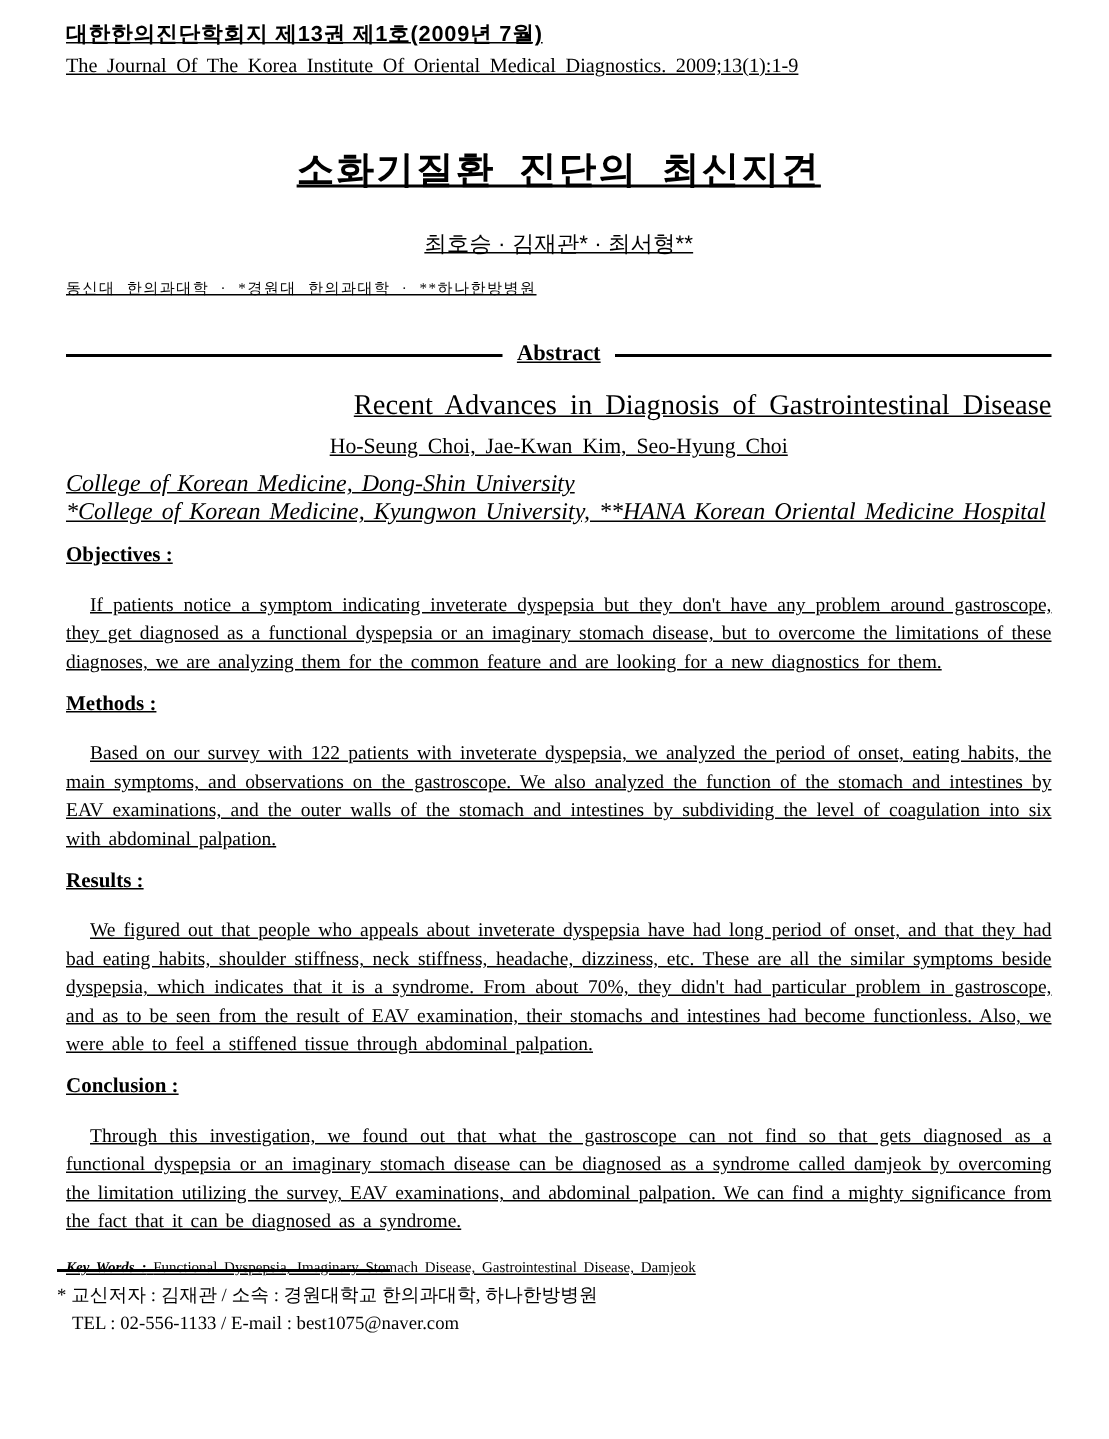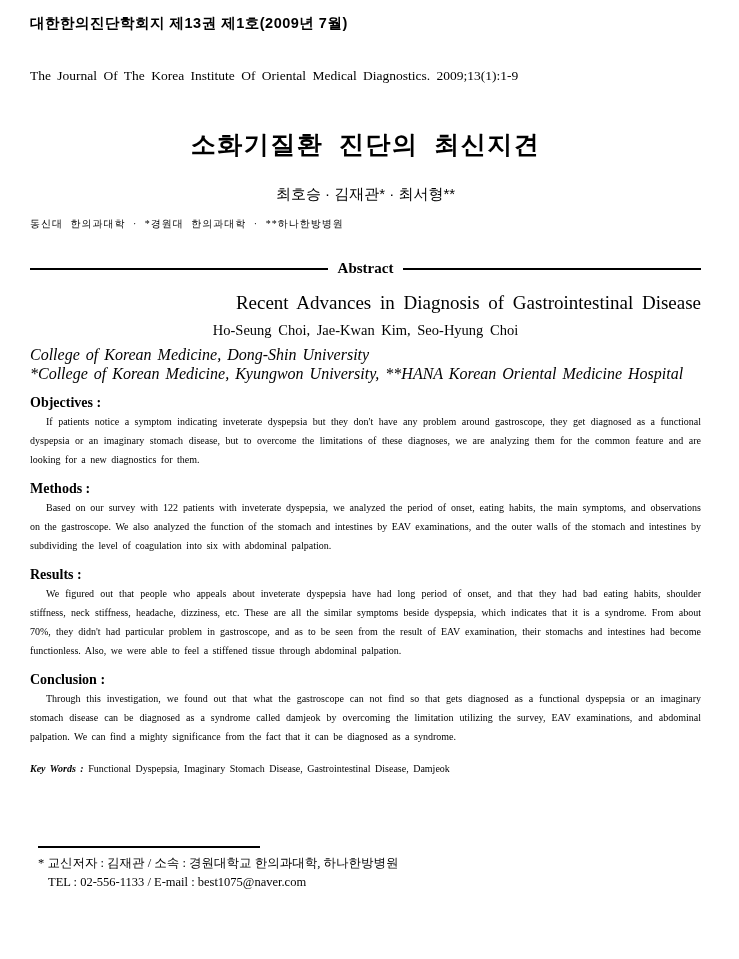--- a/index.html
+++ b/index.html
@@ -1,38 +1,38 @@
 <!DOCTYPE html>
 <html><head>
 <meta charset="utf-8">
 <style>
   html, body { margin: 0; padding: 0; background: #ffffff; }
   .page {
     position: relative;
     width: 739px;
     height: 959px;
     box-sizing: border-box;
-    padding: 13px 38px 0 30px;
+    padding: 13px 38px 0 44px;
     background: #ffffff;
     color: #000000;
     font-family: "Liberation Serif", "DejaVu Serif", serif;
     overflow: hidden;
+    text-decoration: underline;
   }
   .jheader-kr {
     font-family: "Liberation Sans", "DejaVu Sans", sans-serif;
     font-weight: bold;
     font-size: 14.5px;
     line-height: 21px;
     letter-spacing: 0.5px;
   }
   .jheader-en {
     font-size: 13.5px;
     line-height: 20px;
     word-spacing: 3px;
-    margin-top: 32px;
   }
   .title-kr {
     margin: 42px 0 0 0;
     text-align: center;
     font-size: 25px;
     font-weight: bold;
     letter-spacing: 1.5px;
     word-spacing: 8px;
   }
   .authors-kr {
@@ -76,22 +76,22 @@
     word-spacing: 2px;
   }
   .section { margin-top: 11px; }
   .section .sec-heading {
     margin: 0;
     font-size: 14px;
     font-weight: bold;
     line-height: 18px;
   }
   .section .sec-body {
-    margin: 0 0 0 0;
-    font-size: 10px;
+    margin: 13px 0 0 0;
+    font-size: 13px;
     line-height: 19px;
     text-align: justify;
     text-indent: 16px;
     word-spacing: 2px;
   }
   .keywords {
     margin-top: 13px;
     font-size: 10px;
     line-height: 19px;
     word-spacing: 2px;

